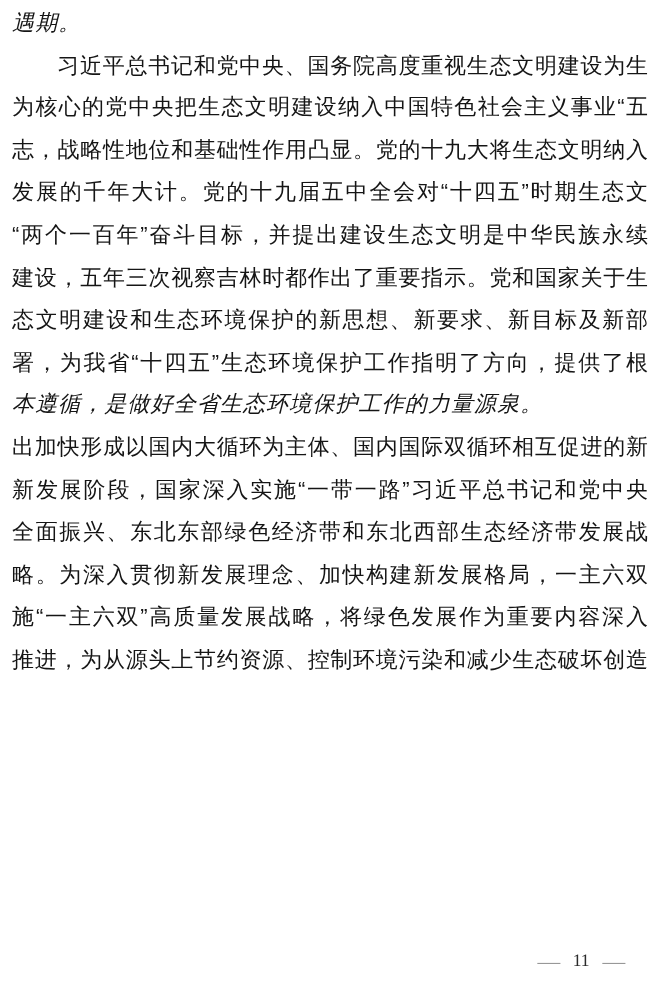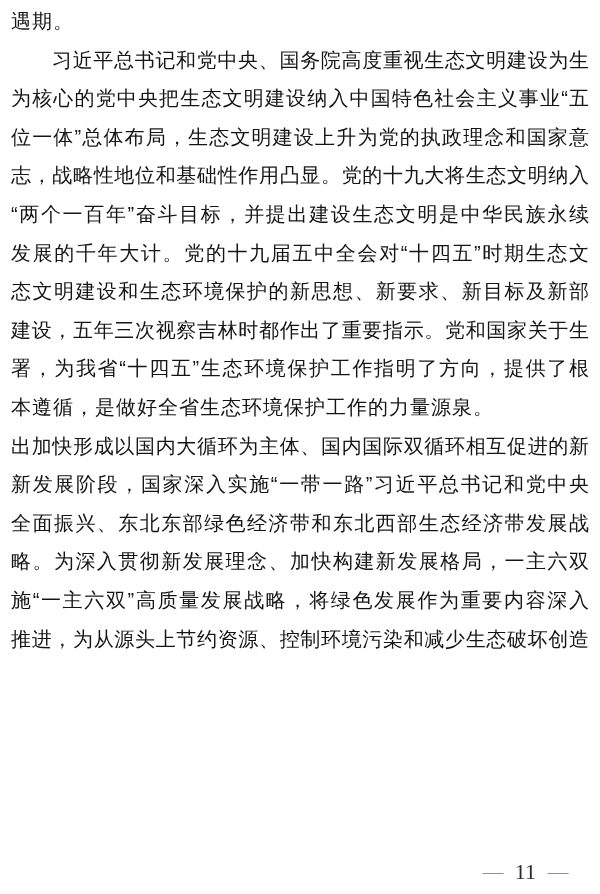--- a/index.html
+++ b/index.html
@@ -28,20 +28,21 @@
     color: #151515;
     text-align: justify;
     text-align-last: justify;
     text-justify: inter-character;
     overflow: hidden;
   }
   .line.left {
     text-align: center;
     text-align-last: left;
     letter-spacing: 1px;
+    font-style: italic;
   }
   .line.indent {
     text-indent: 41px;
   }
   .footer {
     position: absolute;
     right: 33px;
     bottom: 11px;
     display: flex;
     align-items: center;
@@ -49,38 +50,37 @@
     font-family: "Liberation Serif", "DejaVu Serif", serif;
   }
   .footer .dash {
     color: #8d8d8d;
     font-size: 18px;
     line-height: 1;
     transform: scaleX(1.15);
   }
   .footer .num {
     color: #2b2b2b;
-    font-size: 22px;
+    font-size: 16px;
     line-height: 1;
   }
 </style>
 </head>
 <body>
 
 <div class="page">
   <div class="content">
     <div class="line left">遇期。</div>
     <div class="line indent">习近平总书记和党中央、国务院高度重视生态文明建设为生</div>
     <div class="line">为核心的党中央把生态文明建设纳入中国特色社会主义事业“五</div>
-    <div class="line">位一体”总体布局，生态文明建设上升为党的执政理念和国家意</div>
     <div class="line">志，战略性地位和基础性作用凸显。党的十九大将生态文明纳入</div>
+    <div class="line">发展的千年大计。党的十九届五中全会对“十四五”时期生态文</div>
     <div class="line">“两个一百年”奋斗目标，并提出建设生态文明是中华民族永续</div>
-    <div class="line">发展的千年大计。党的十九届五中全会对“十四五”时期生态文</div>
+    <div class="line">建设，五年三次视察吉林时都作出了重要指示。党和国家关于生</div>
     <div class="line">态文明建设和生态环境保护的新思想、新要求、新目标及新部</div>
-    <div class="line">建设，五年三次视察吉林时都作出了重要指示。党和国家关于生</div>
     <div class="line">署，为我省“十四五”生态环境保护工作指明了方向，提供了根</div>
     <div class="line left">本遵循，是做好全省生态环境保护工作的力量源泉。</div>
     <div class="line">出加快形成以国内大循环为主体、国内国际双循环相互促进的新</div>
     <div class="line">新发展阶段，国家深入实施“一带一路”习近平总书记和党中央</div>
     <div class="line">全面振兴、东北东部绿色经济带和东北西部生态经济带发展战</div>
     <div class="line">略。为深入贯彻新发展理念、加快构建新发展格局，一主六双</div>
     <div class="line">施“一主六双”高质量发展战略，将绿色发展作为重要内容深入</div>
     <div class="line">推进，为从源头上节约资源、控制环境污染和减少生态破坏创造</div>
   </div>
 

